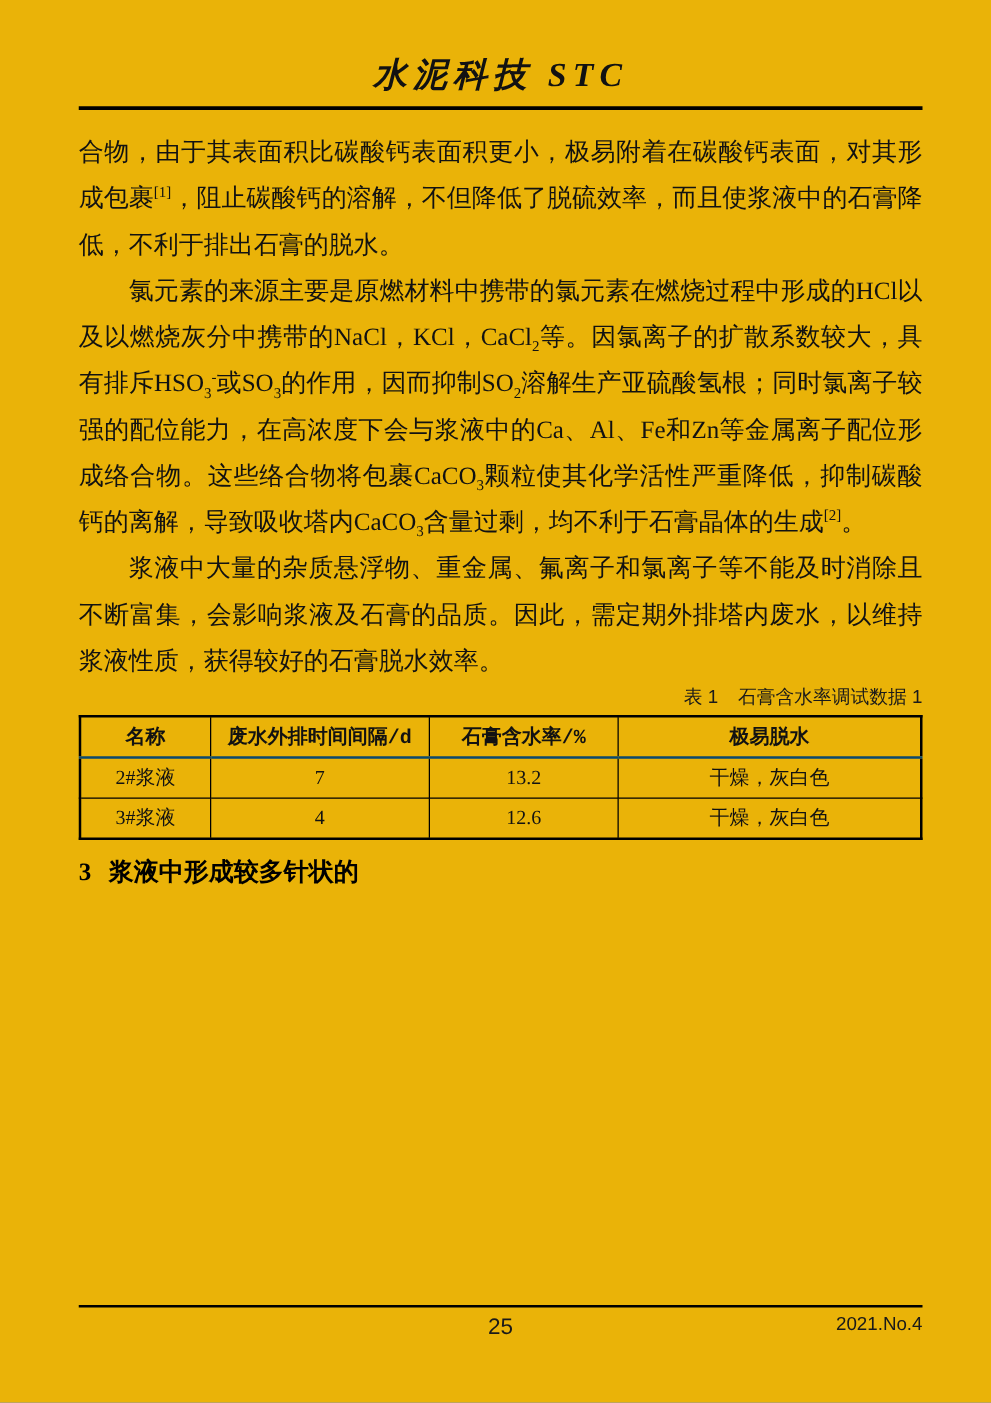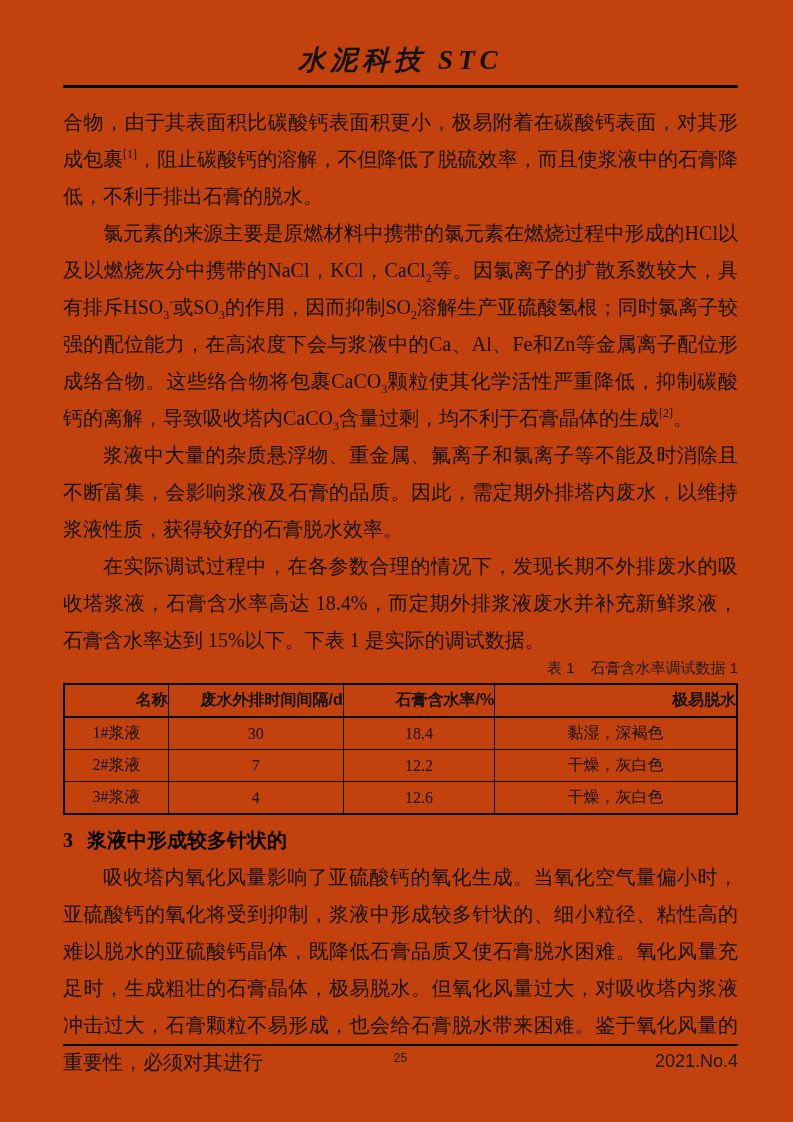--- a/index.html
+++ b/index.html
@@ -1,21 +1,21 @@
 <!DOCTYPE html>
 <html><head>
 <meta charset="utf-8">
 <style>
   html, body { margin: 0; padding: 0; background: #9a9a9a; }
   .page {
     position: relative;
     width: 793px;
     height: 1122px;
     margin: 0 auto;
-    background: #c2410c;
+    background: #eab308;
     color: #121212;
     font-family: "Liberation Serif", serif;
     overflow: hidden;
   }
   .content {
     position: absolute;
     left: 63px;
     right: 55px;
     top: 0;
   }
@@ -63,25 +63,24 @@
   }
   table.data-table th, table.data-table td {
     border: 1px solid #000;
     height: 31px;
     text-align: center;
     vertical-align: middle;
     padding: 0;
   }
   table.data-table { border: 2px solid #000; }
   table.data-table thead th {
-    border-bottom: 2px solid #000000;
-    font-family: Liberation Sans, sans-serif;
+    border-bottom: 2px solid #0c4a6e;
+    font-family: Liberation Mono, monospace;
     font-weight: bold;
     font-size: 16px;
-    text-align: right;
   }
   table.data-table td {
     font-family: "Liberation Serif", serif;
     font-size: 16px;
   }
 
   .section-heading {
     margin: 12px 0 5px 0;
     font-family: "Liberation Sans", sans-serif;
     font-size: 20px;
@@ -101,29 +100,29 @@
     height: 2px;
     background: #000;
   }
   .page-number {
     position: absolute;
     top: 1051px;
     left: 63px;
     right: 55px;
     text-align: center;
     font-family: "Liberation Sans", sans-serif;
-    font-size: 12px;
+    font-size: 18px;
     color: #1a1a1a;
   }
   .issue-label {
     position: absolute;
     top: 1051px;
     right: 55px;
     font-family: "Liberation Sans", sans-serif;
-    font-size: 18px;
+    font-size: 15px;
     color: #1a1a1a;
   }
 </style>
 </head>
 <body>
 
 <div class="page">
   <div class="content">
 
     <div class="journal-title">水泥科技 STC</div>
@@ -131,21 +130,20 @@
     <div class="header-rule"></div>
 
     <div class="body-text">
 
       <p class="para no-indent"><span>合物，由于其表面积比碳酸钙表面积更小，极易附着在碳酸钙表面，对其形成包裹</span><sup>[1]</sup><span>，阻止碳酸钙的溶解，不但降低了脱硫效率，而且使浆液中的石膏降低，不利于排出石膏的脱水。</span></p>
 
       <p class="para"><span>氯元素的来源主要是原燃材料中携带的氯元素在燃烧过程中形成的HCl以及以燃烧灰分中携带的NaCl，KCl，CaCl</span><sub>2</sub><span>等。因氯离子的扩散系数较大，具有排斥HSO</span><sub>3</sub><sup>-</sup><span>或SO</span><sub>3</sub><span>的作用，因而抑制SO</span><sub>2</sub><span>溶解生产亚硫酸氢根；同时氯离子较强的配位能力，在高浓度下会与浆液中的Ca、Al、Fe和Zn等金属离子配位形成络合物。这些络合物将包裹CaCO</span><sub>3</sub><span>颗粒使其化学活性严重降低，抑制碳酸钙的离解，导致吸收塔内CaCO</span><sub>3</sub><span>含量过剩，均不利于石膏晶体的生成</span><sup>[2]</sup><span>。</span></p>
 
       <p class="para"><span>浆液中大量的杂质悬浮物、重金属、氟离子和氯离子等不能及时消除且不断富集，会影响浆液及石膏的品质。因此，需定期外排塔内废水，以维持浆液性质，获得较好的石膏脱水效率。</span></p>
 
-      <p class="para"><span>在实际调试过程中，在各参数合理的情况下，发现长期不外排废水的吸收塔浆液，石膏含水率高达 18.4%，而定期外排浆液废水并补充新鲜浆液，石膏含水率达到 15%以下。下表 1 是实际的调试数据。</span></p>
 
       <div class="table-caption">
         <span>表 1</span><span class="cap-gap">石膏含水率调试数据 1</span>
       </div>
 
       <table class="data-table">
         <colgroup>
           <col style="width:15.5%">
           <col style="width:26%">
           <col style="width:22.5%">
@@ -154,45 +152,38 @@
         <thead>
           <tr>
             <th>名称</th>
             <th>废水外排时间间隔/d</th>
             <th>石膏含水率/%</th>
             <th>极易脱水</th>
           </tr>
         </thead>
         <tbody>
           <tr>
-            <td>1#浆液</td>
-            <td>30</td>
-            <td>18.4</td>
-            <td>黏湿，深褐色</td>
-          </tr>
-          <tr>
             <td>2#浆液</td>
             <td>7</td>
-            <td>12.2</td>
+            <td>13.2</td>
             <td>干燥，灰白色</td>
           </tr>
           <tr>
             <td>3#浆液</td>
             <td>4</td>
             <td>12.6</td>
             <td>干燥，灰白色</td>
           </tr>
         </tbody>
       </table>
 
       <h2 class="section-heading">
         <span class="sec-num">3</span><span>浆液中形成较多针状的</span>
       </h2>
 
-      <p class="para"><span>吸收塔内氧化风量影响了亚硫酸钙的氧化生成。当氧化空气量偏小时，亚硫酸钙的氧化将受到抑制，浆液中形成较多针状的、细小粒径、粘性高的难以脱水的亚硫酸钙晶体，既降低石膏品质又使石膏脱水困难。氧化风量充足时，生成粗壮的石膏晶体，极易脱水。但氧化风量过大，对吸收塔内浆液冲击过大，石膏颗粒不易形成，也会给石膏脱水带来困难。鉴于氧化风量的重要性，必须对其进行</span></p>
 
     </div>
   </div>
 
   <div class="footer-rule"></div>
   <div class="page-number">25</div>
   <div class="issue-label">2021.No.4</div>
 </div>
 
 </body></html>

